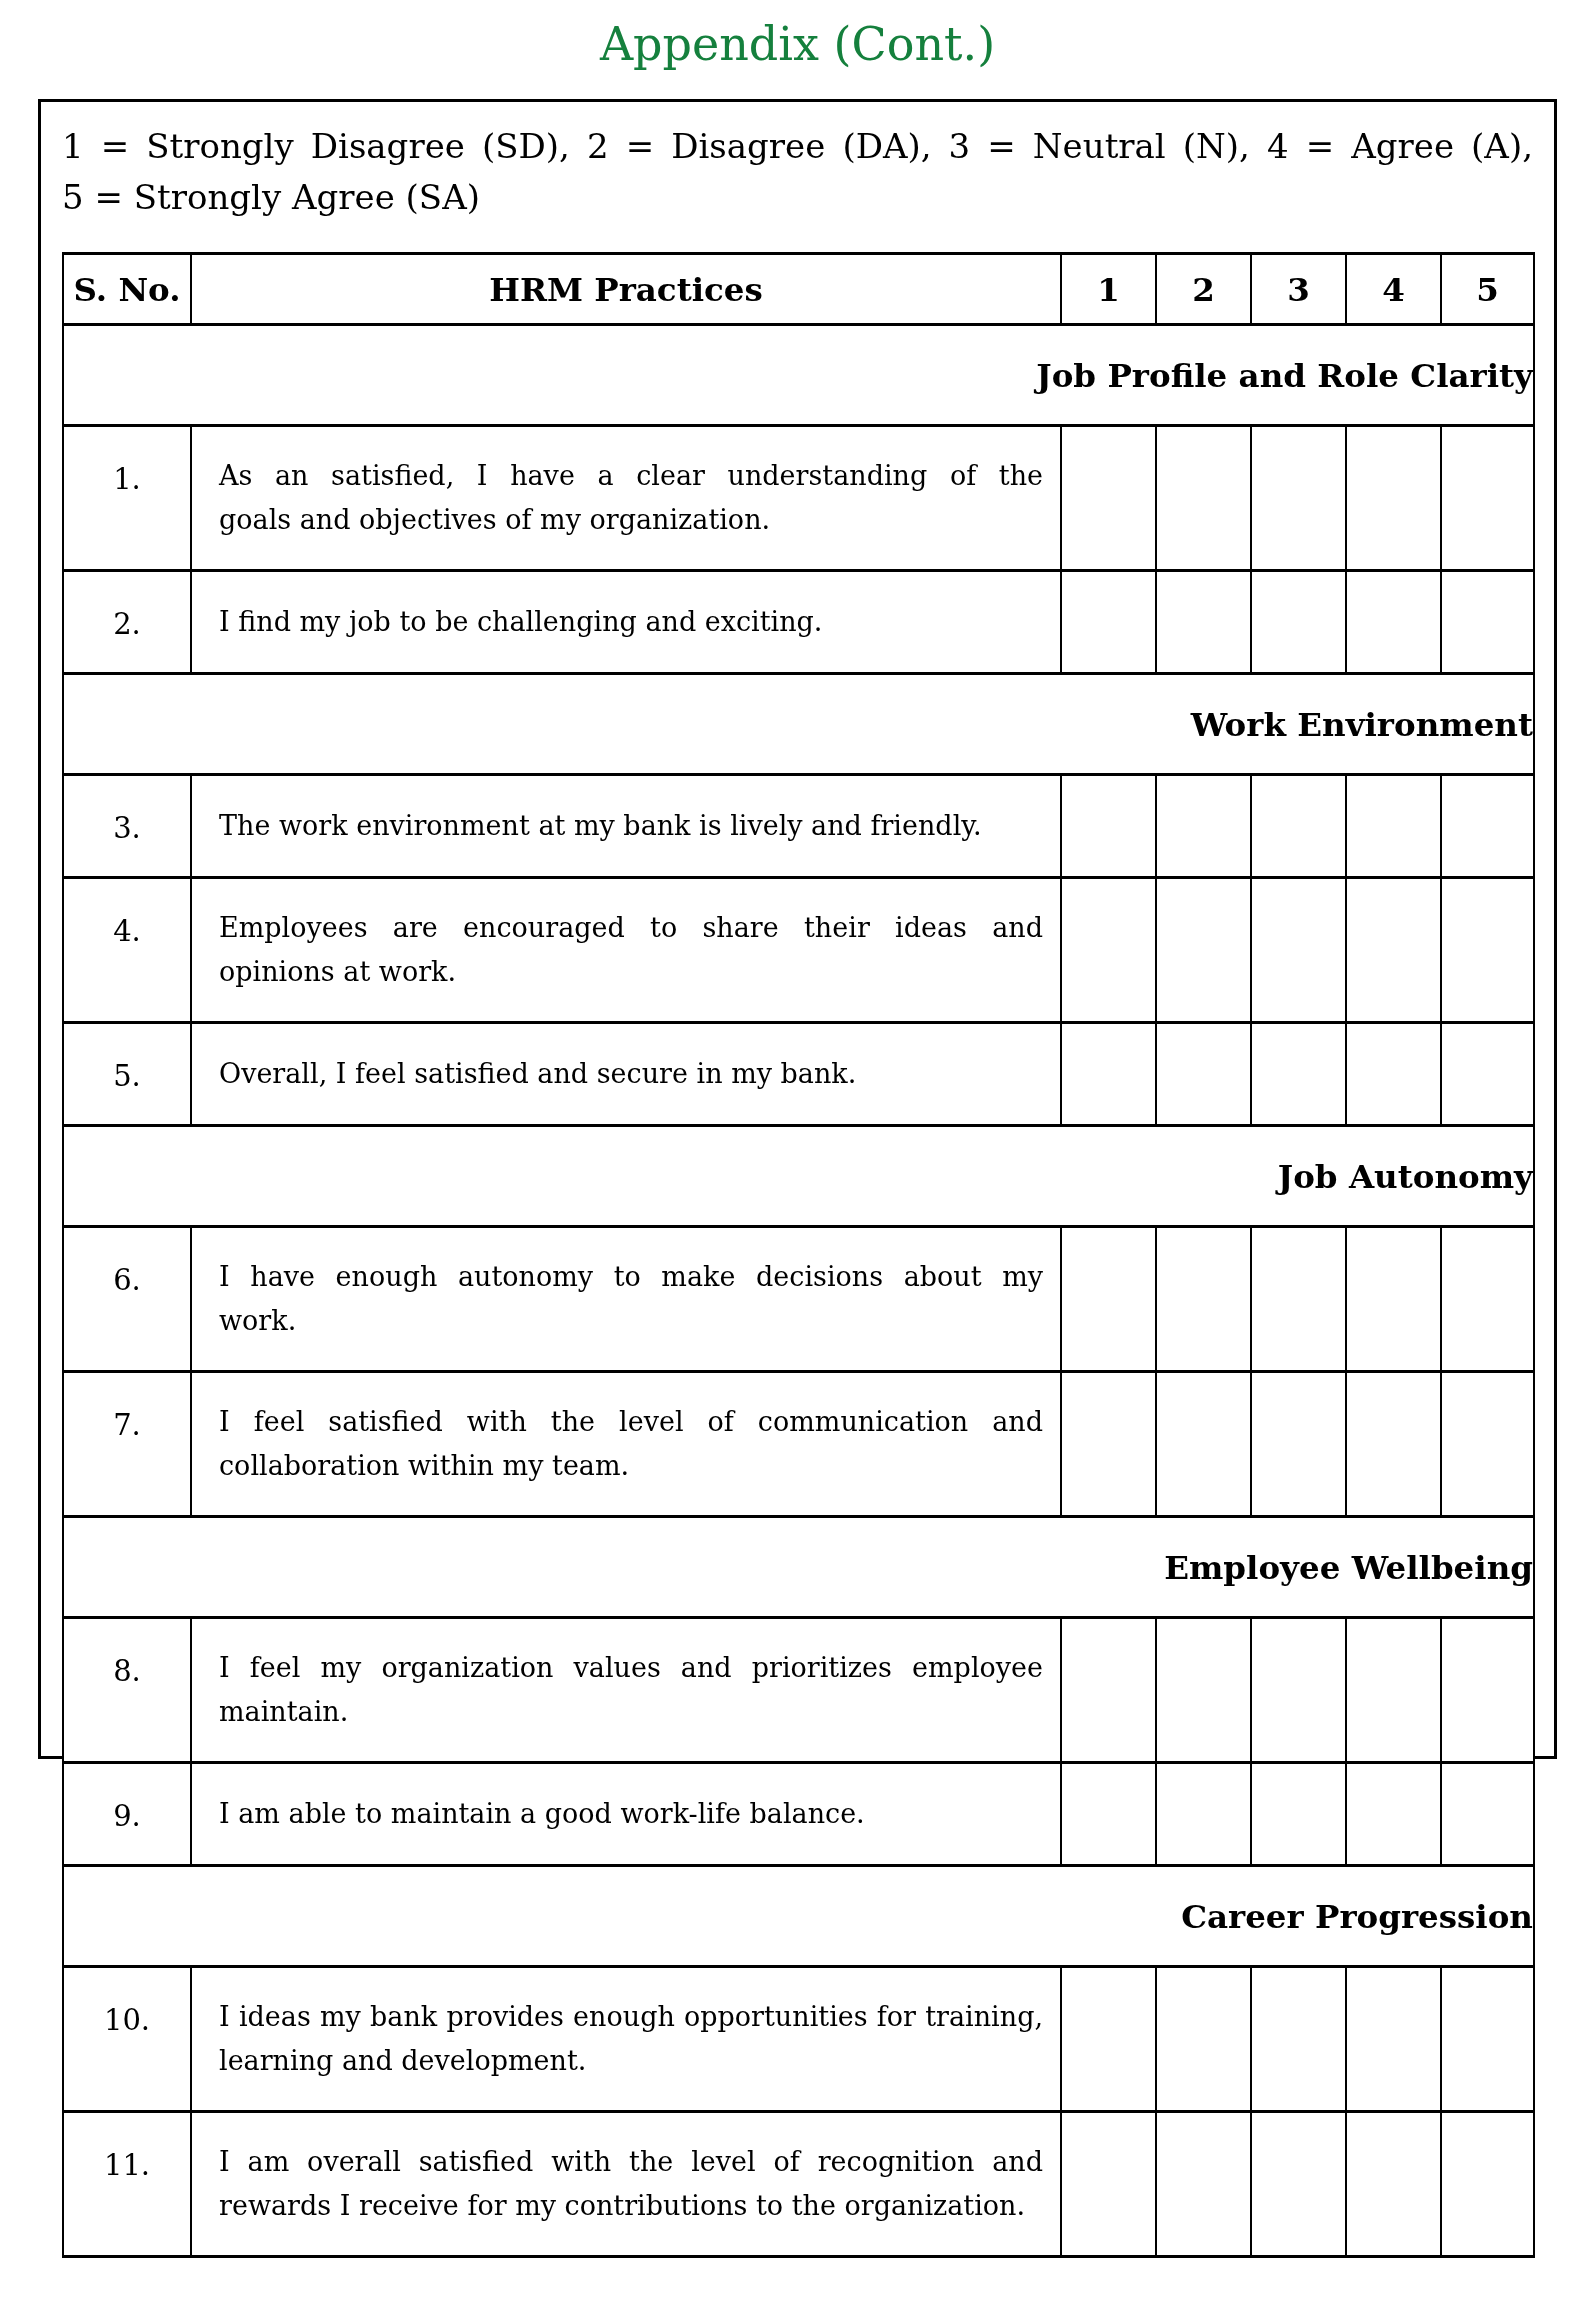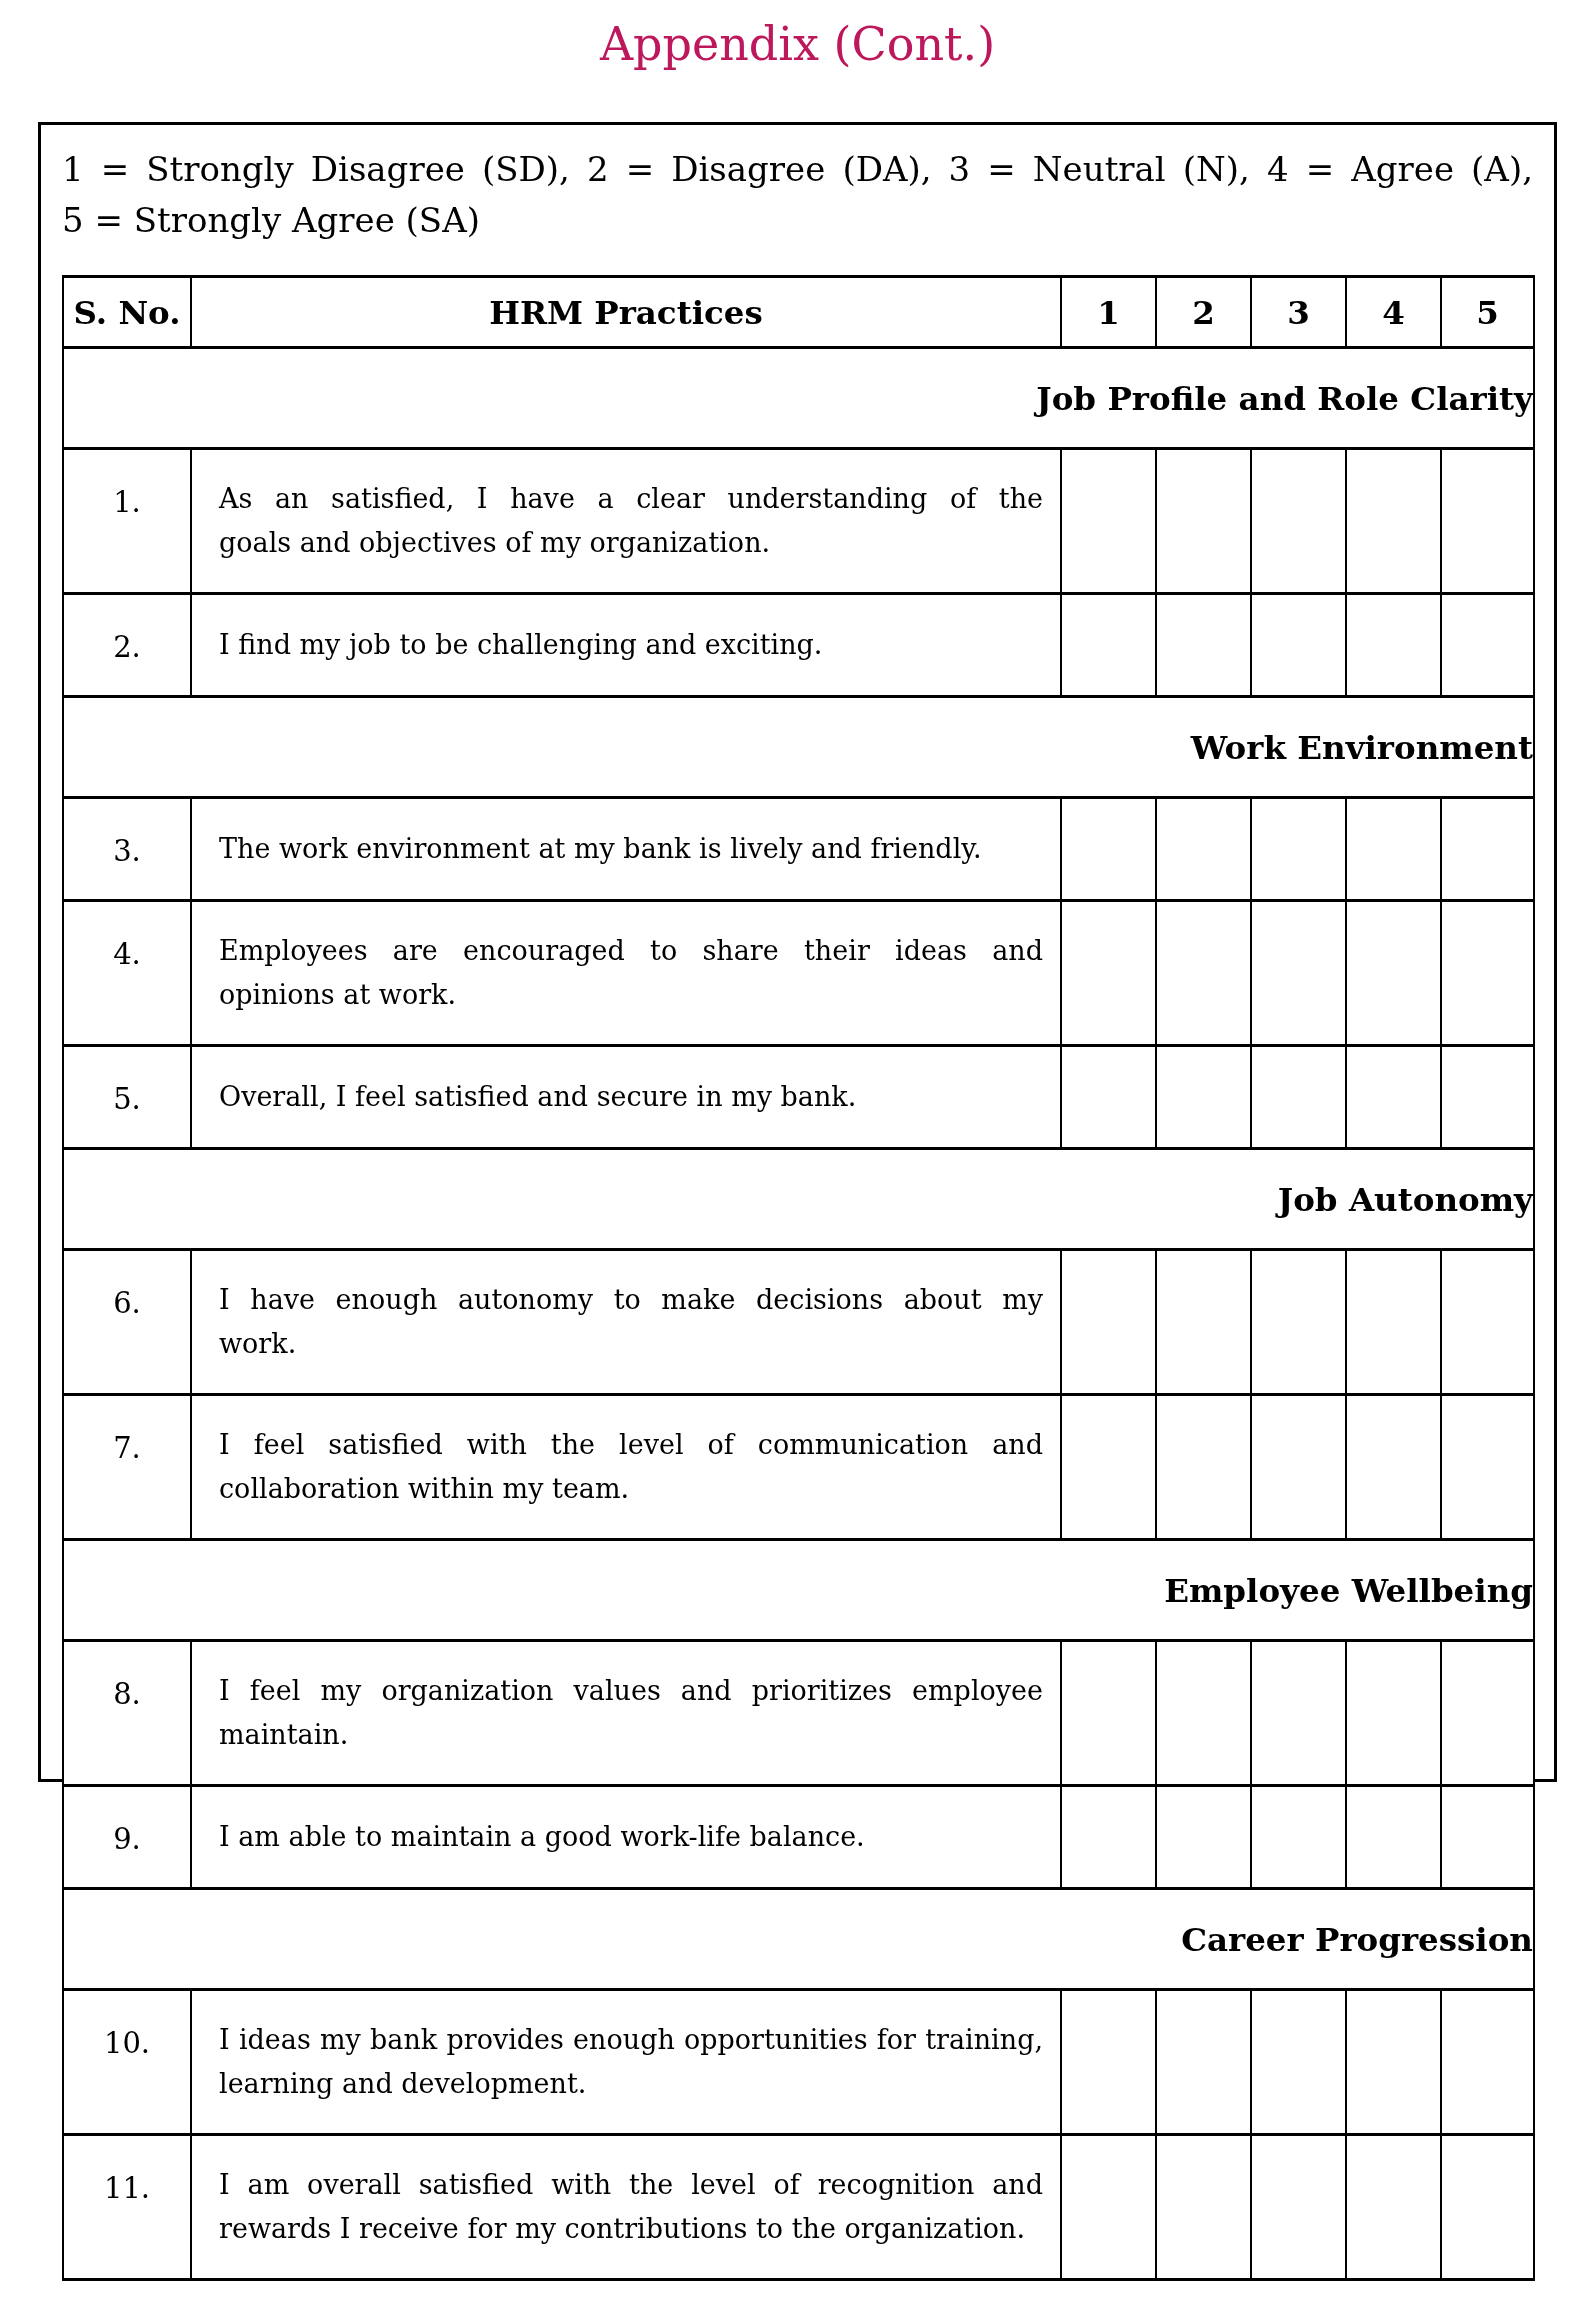--- a/index.html
+++ b/index.html
@@ -14,26 +14,26 @@
     overflow: hidden;
   }
   .title {
     position: absolute;
     top: 17px;
     left: 0;
     width: 100%;
     text-align: center;
     font-size: 46px;
     line-height: 1.2;
-    color: #be185d;
+    color: #15803d;
   }
   .box {
     position: absolute;
     left: 38px;
-    top: 122px;
+    top: 99px;
     width: 1519px;
     height: 1660px;
     border: 3.8px solid #000;
   }
   .legend {
     margin: 19px 21px 0 21px;
     font-size: 34px;
     line-height: 1.5;
     color: #000;
   }

